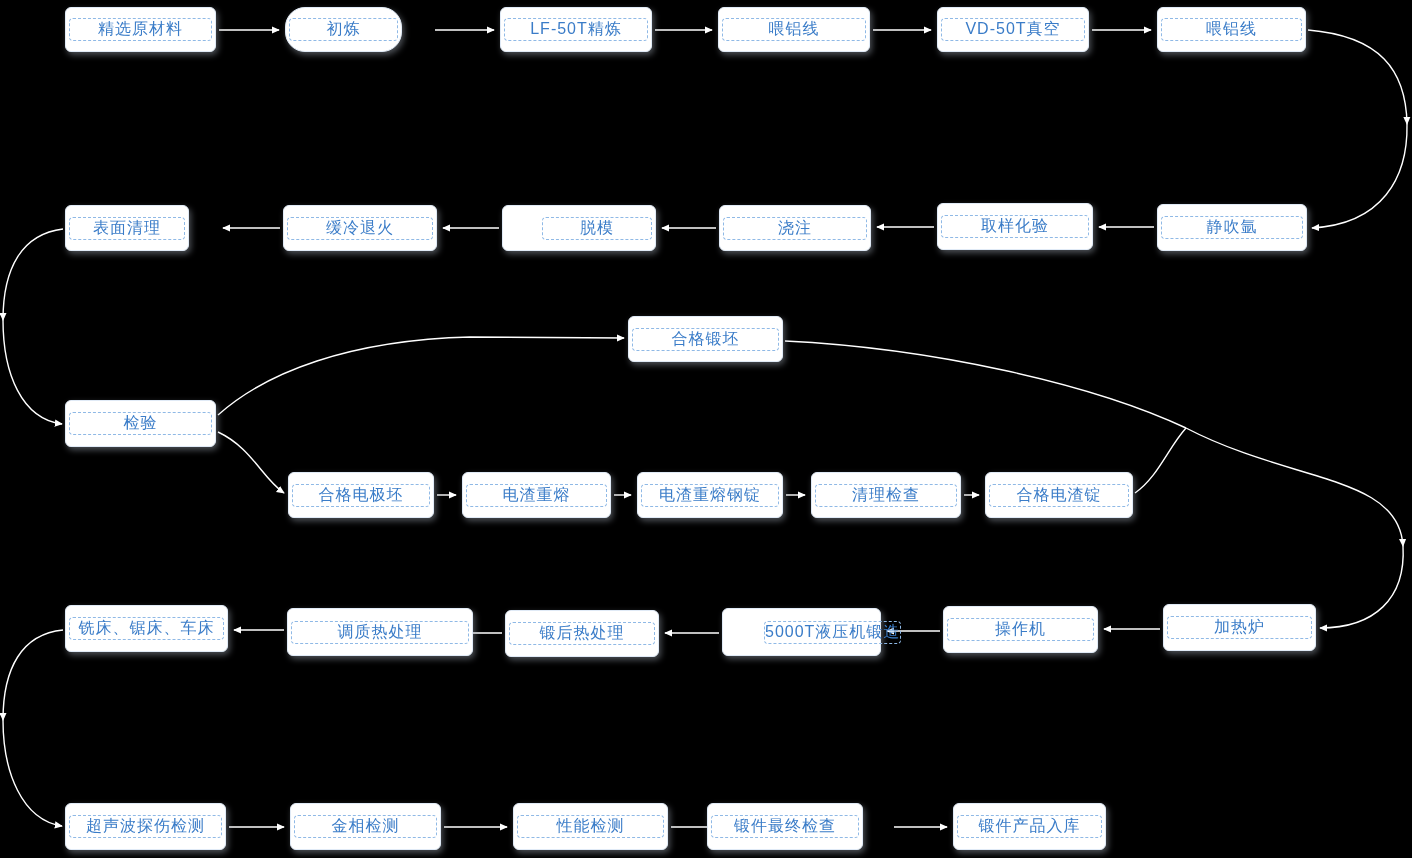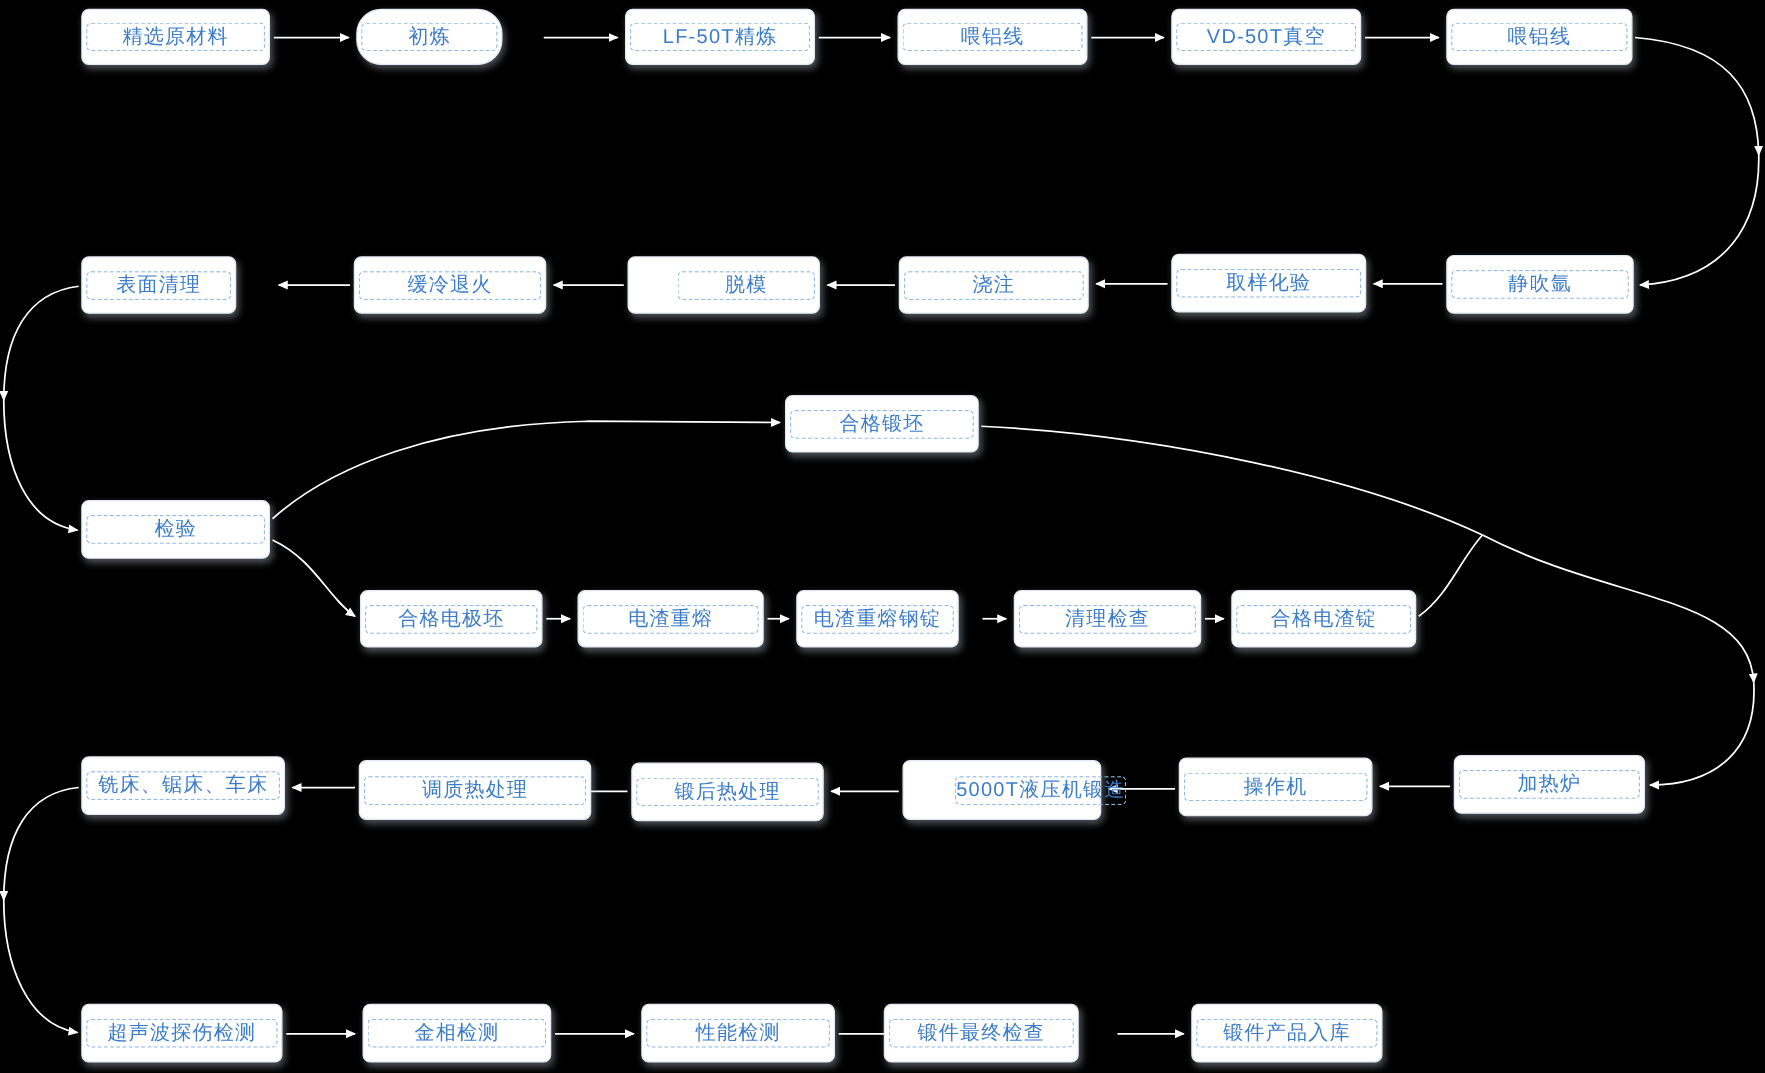--- a/index.html
+++ b/index.html
@@ -139,21 +139,21 @@
       </div>
       <div class="node" style="left: 628px; top: 316px; width: 155px; height: 46px;">
         <div class="node-inner">合格锻坯</div>
       </div>
       <div class="node" style="left: 288px; top: 472px; width: 146px; height: 46px;">
         <div class="node-inner">合格电极坯</div>
       </div>
       <div class="node" style="left: 462px; top: 472px; width: 149px; height: 46px;">
         <div class="node-inner">电渣重熔</div>
       </div>
-      <div class="node" style="left: 637px; top: 472px; width: 130px; height: 46px;">
+      <div class="node" style="left: 637px; top: 472px; width: 146px; height: 46px;">
         <div class="node-inner">电渣重熔钢锭</div>
       </div>
       <div class="node" style="left: 811px; top: 472px; width: 150px; height: 46px;">
         <div class="node-inner">清理检查</div>
       </div>
       <div class="node" style="left: 985px; top: 472px; width: 148px; height: 46px;">
         <div class="node-inner">合格电渣锭</div>
       </div>
       <div class="node" style="left: 1163px; top: 604px; width: 153px; height: 47px;">
         <div class="node-inner">加热炉</div>

